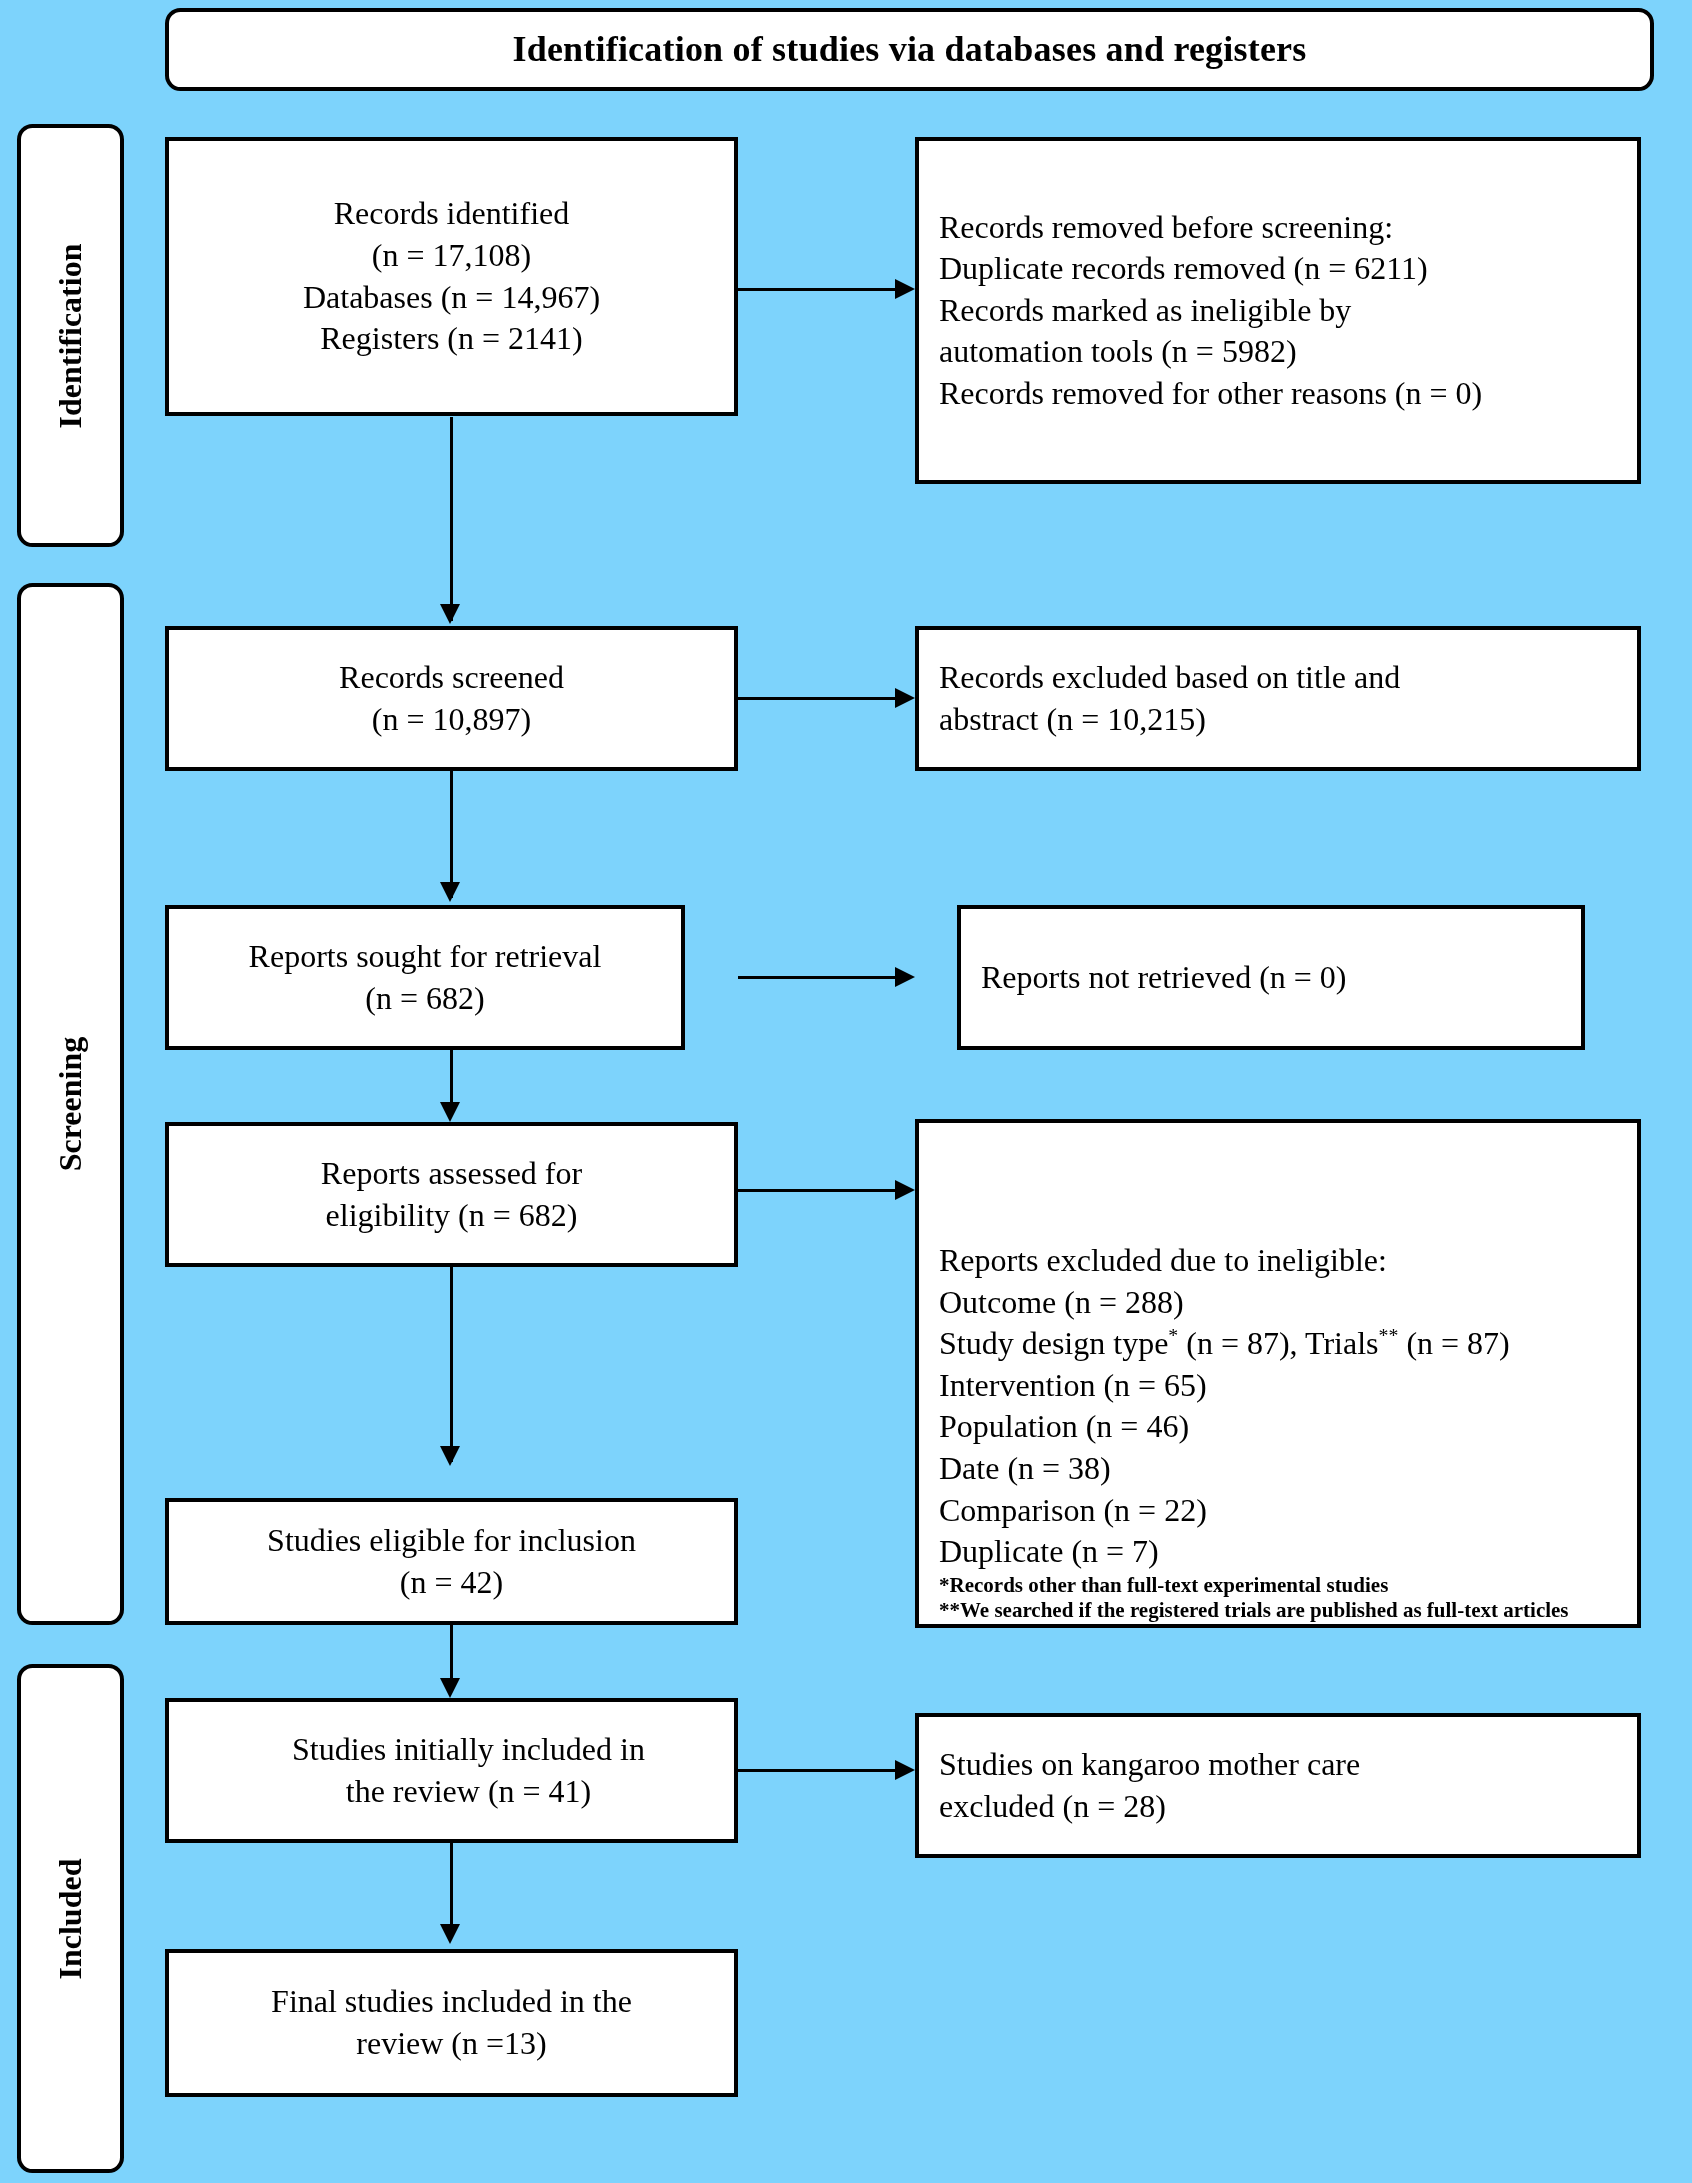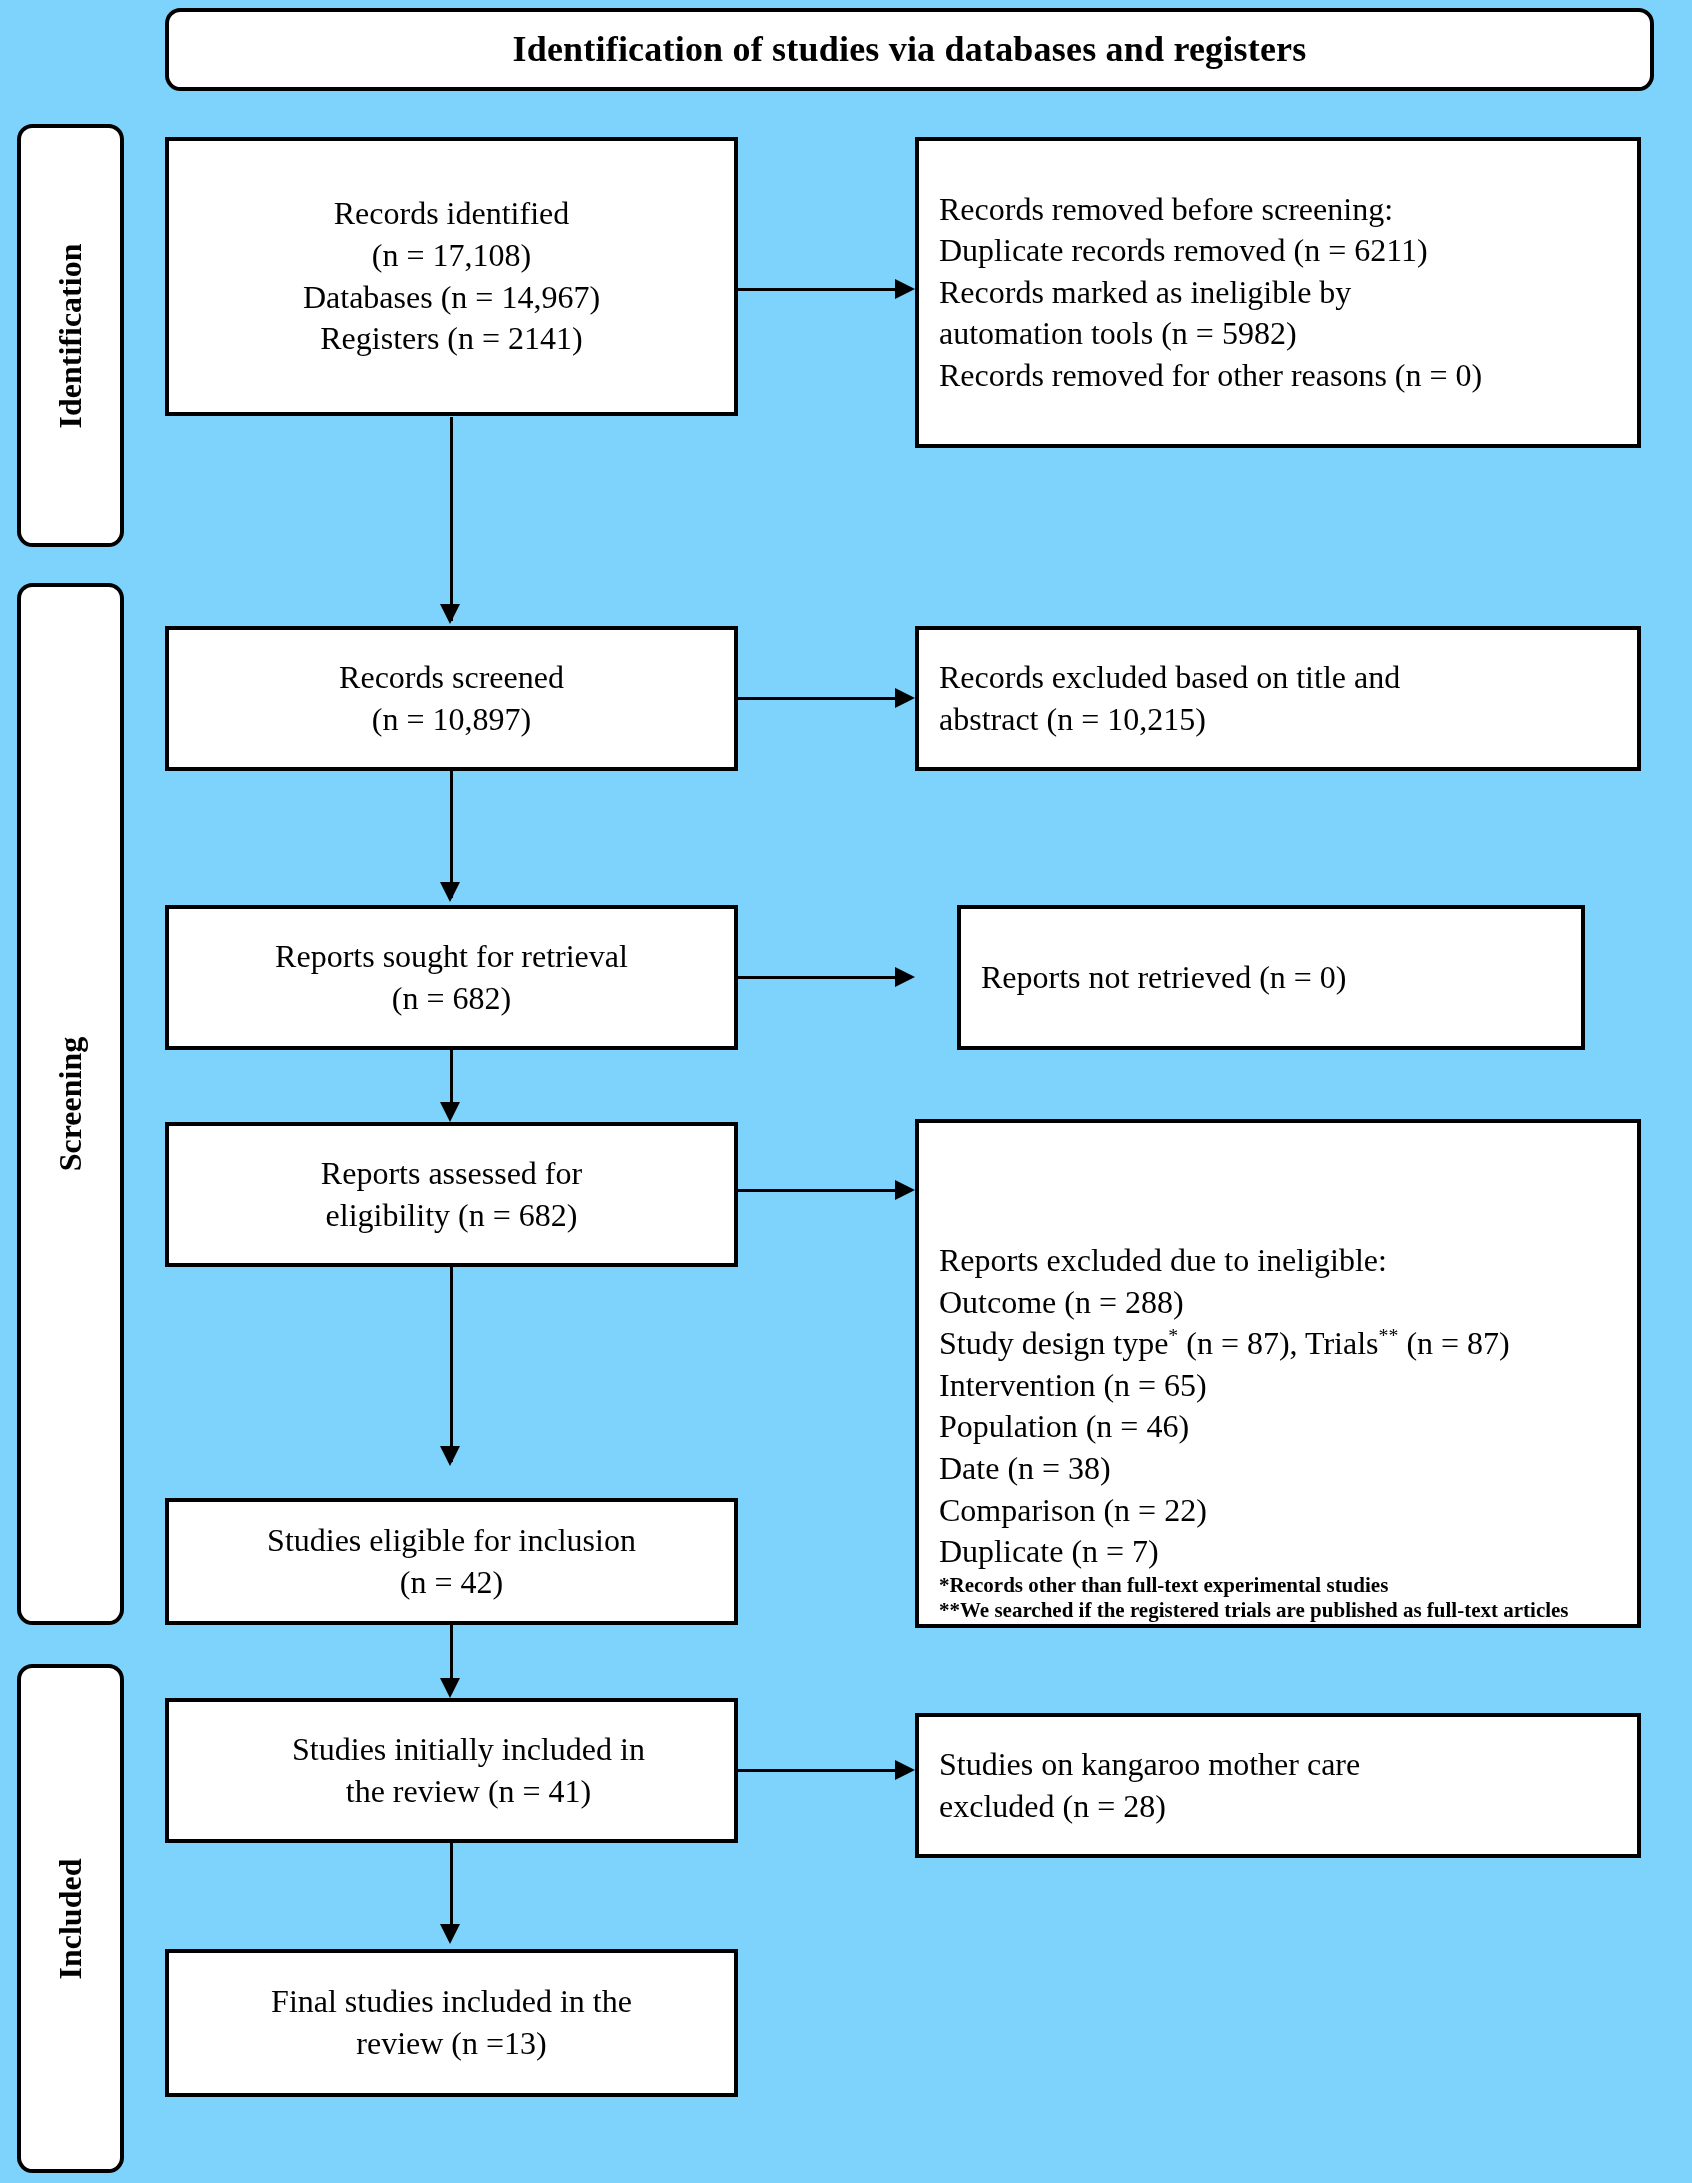--- a/index.html
+++ b/index.html
@@ -124,21 +124,21 @@
 
   <div class="node flow-box center" style="left:165px;top:137px;width:573px;height:279px;">
     <div class="fb-inner center">
       <div class="line">Records identified</div>
       <div class="line">(n = 17,108)</div>
       <div class="line">Databases (n = 14,967)</div>
       <div class="line">Registers (n = 2141)</div>
     </div>
   </div>
 
-  <div class="node flow-box left" style="left:915px;top:137px;width:726px;height:311px;">
+  <div class="node flow-box left" style="left:915px;top:137px;width:726px;height:347px;">
     <div class="fb-inner left">
       <div class="line">Records removed before screening:</div>
       <div class="line">Duplicate records removed (n = 6211)</div>
       <div class="line">Records marked as ineligible by</div>
       <div class="line">automation tools (n = 5982)</div>
       <div class="line">Records removed for other reasons (n = 0)</div>
     </div>
   </div>
 
   <div class="h-line" style="left:738px;top:288px;width:160px;"></div>
@@ -160,21 +160,21 @@
       <div class="line">abstract (n = 10,215)</div>
     </div>
   </div>
 
   <div class="h-line" style="left:738px;top:697px;width:160px;"></div>
   <div class="arrow-right" style="left:895px;top:688px;"></div>
 
   <div class="v-line" style="left:450px;top:771px;height:127px;"></div>
   <div class="arrow-down" style="left:440px;top:882px;"></div>
 
-  <div class="node flow-box center" style="left:165px;top:905px;width:573px;height:145px;">
+  <div class="node flow-box center" style="left:165px;top:905px;width:520px;height:145px;">
     <div class="fb-inner center">
       <div class="line">Reports sought for retrieval</div>
       <div class="line">(n = 682)</div>
     </div>
   </div>
 
   <div class="node flow-box left" style="left:915px;top:905px;width:628px;height:145px;margin-left:42px;">
     <div class="fb-inner left">
       <div class="line">Reports not retrieved (n = 0)</div>
     </div>

